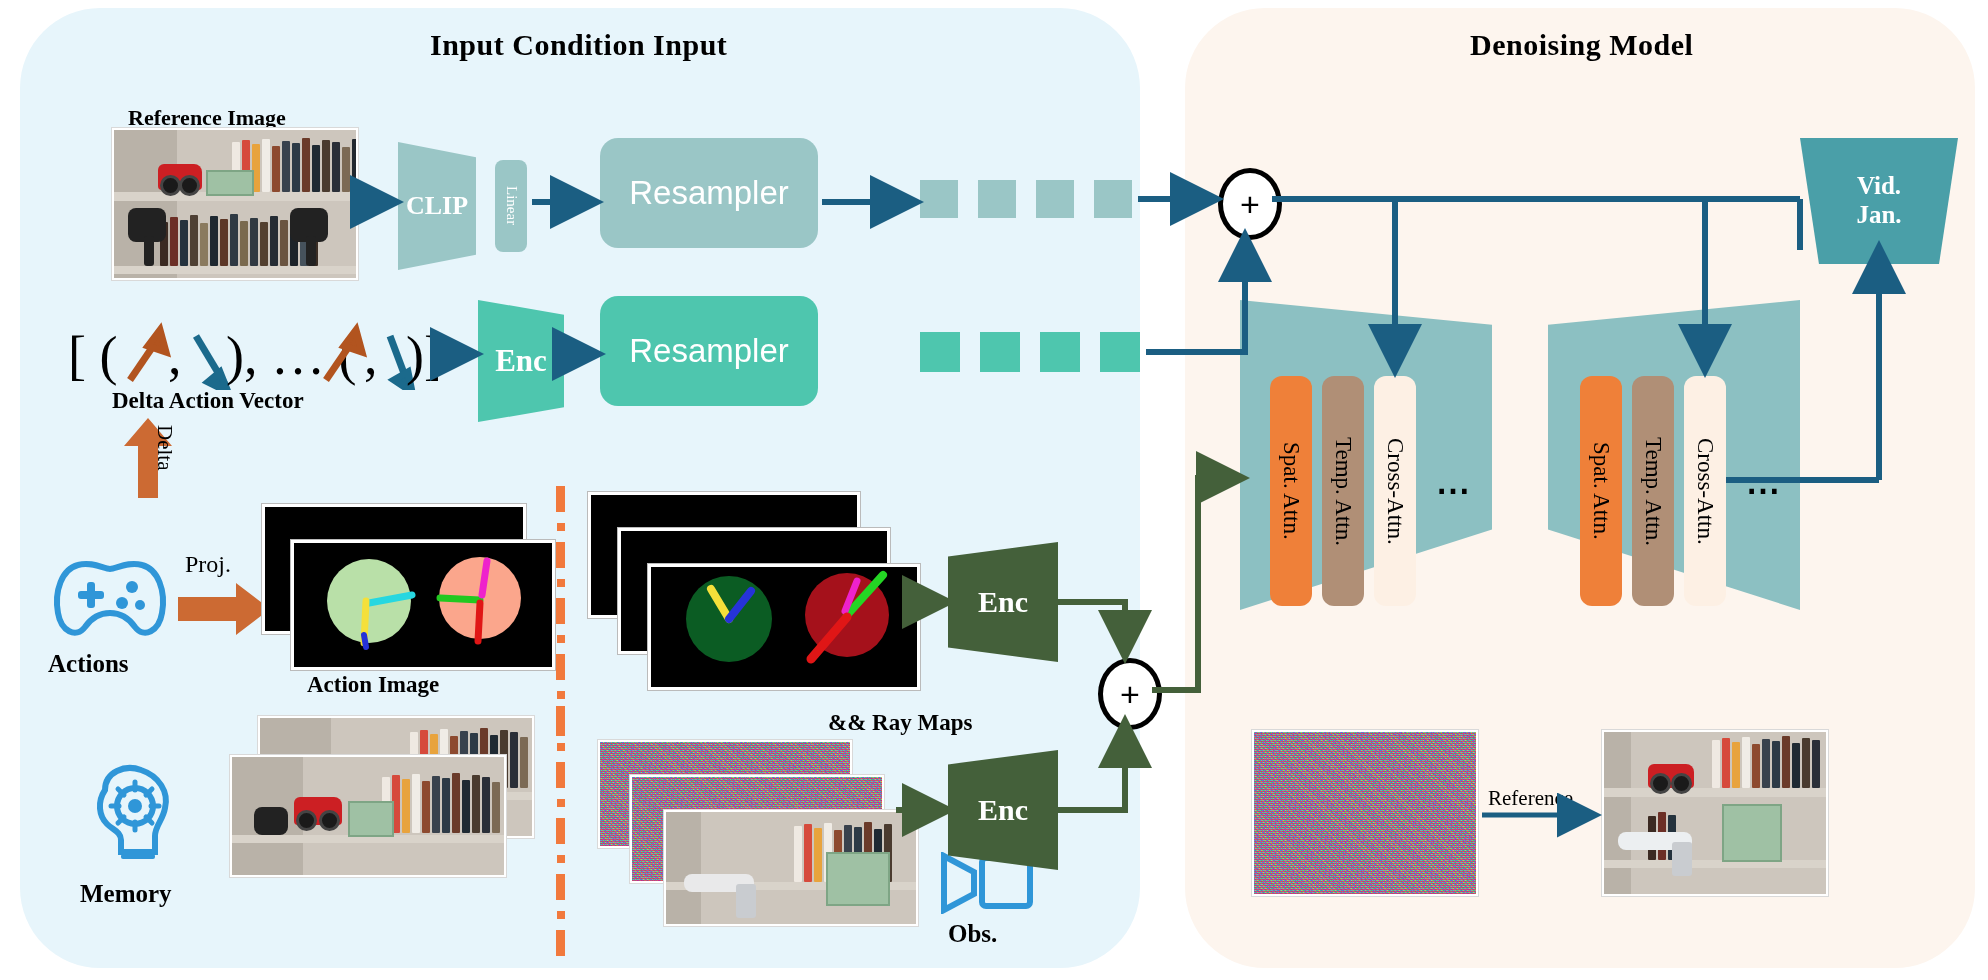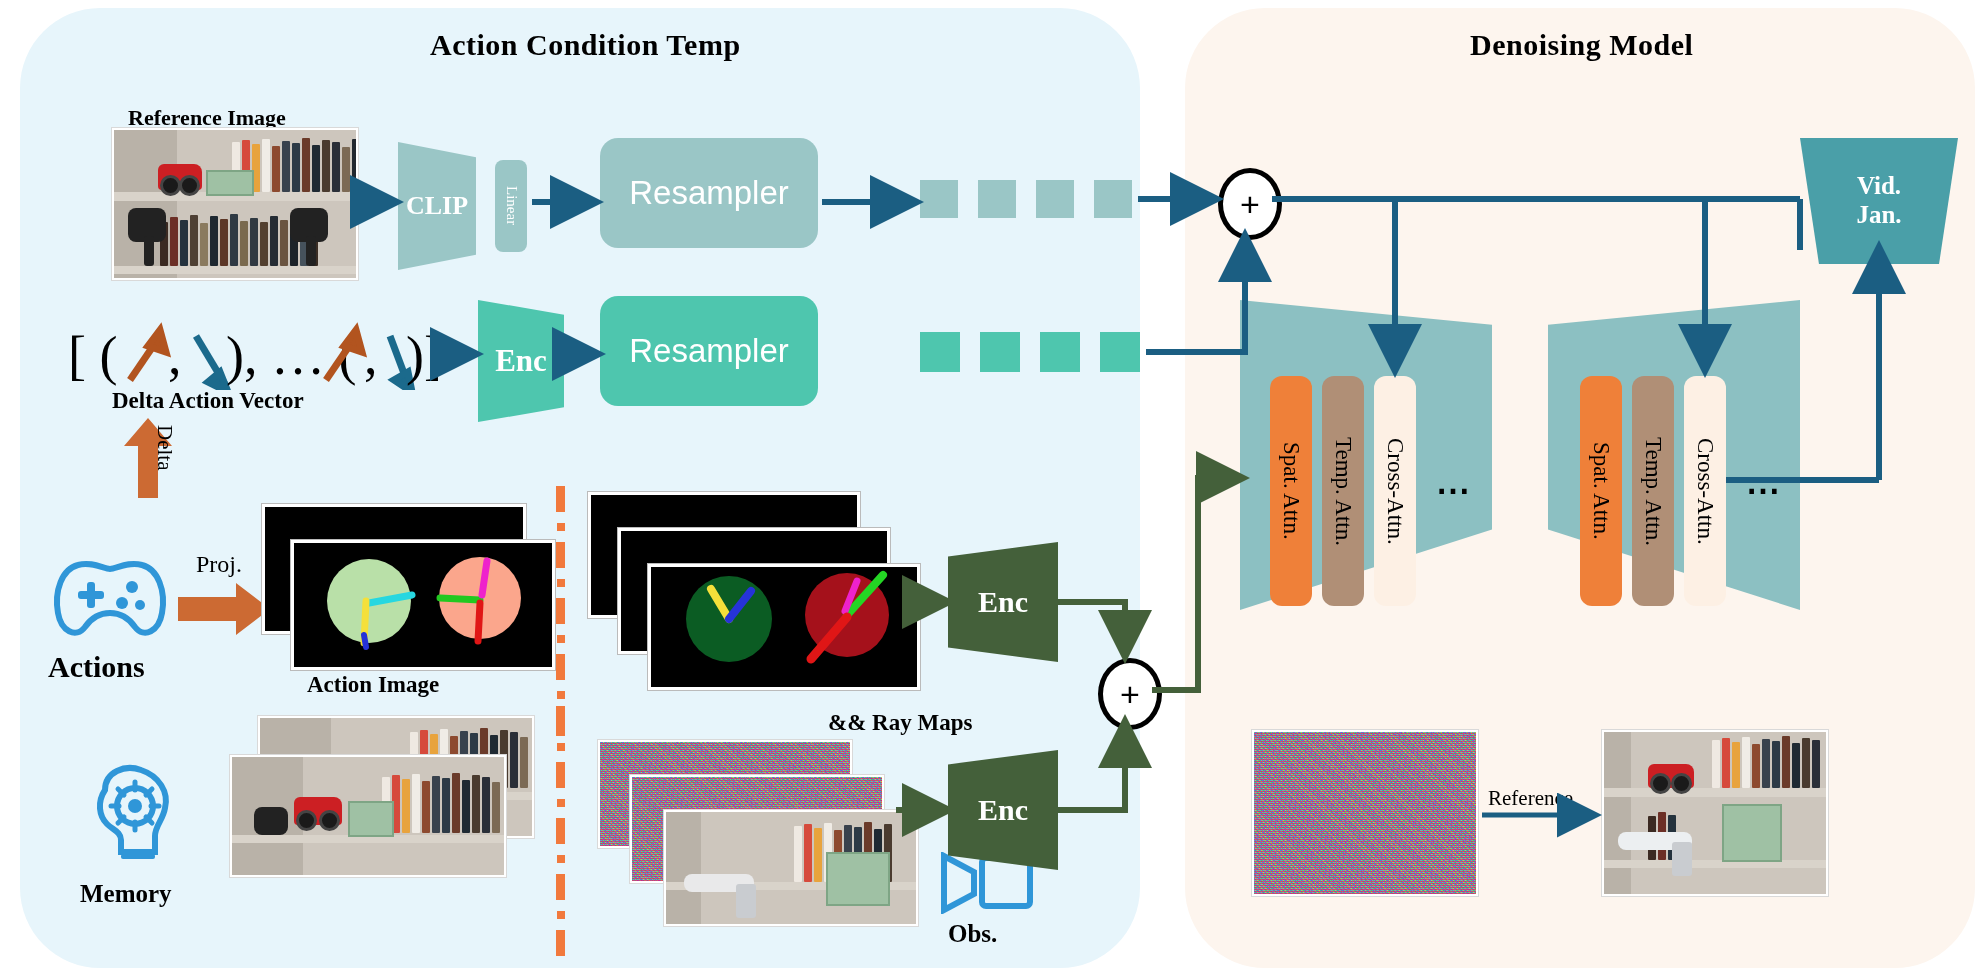--- a/index.html
+++ b/index.html
@@ -88,21 +88,21 @@
   .shelf .car:before{left:2px;} .shelf .car:after{right:2px;}
   .shelf .arm{position:absolute;background:#222;border-radius:3px;}
   .shelf .greenbook{position:absolute;background:#9fc1a4;border:2px solid #7ea585;}
 </style>
 </head>
 <body>
 
 <div class="panel" id="left-panel"></div>
 <div class="panel" id="right-panel"></div>
 
-<div class="panel-title" style="left:430px;top:28px;">Action Condition Temp</div>
+<div class="panel-title" style="left:430px;top:28px;">Input Condition Input</div>
 <div class="panel-title" style="left:1470px;top:28px;">Denoising Model</div>
 
 <div class="lbl bold" style="left:128px;top:105px;font-size:22px;">Reference Image</div>
 
 <div class="photo" style="left:112px;top:128px;width:242px;height:148px;">
   <div class="shelf">
     <div class="wallL"></div>
     <div class="board" style="top:62px;height:9px;"></div>
     <div class="board" style="top:136px;height:8px;"></div>
     <div class="books" style="left:118px;top:8px;height:54px;">
@@ -218,23 +218,23 @@
   <svg width="120" height="90" viewBox="0 0 120 90">
     <path d="M28 10 C12 14,4 36,8 58 C11 76,26 84,35 72 C42 62,50 58,60 58 C70 58,78 62,85 72
              C94 84,109 76,112 58 C116 36,108 14,92 10 C78 6,66 14,60 14 C54 14,42 6,28 10 Z" fill="none" stroke="#2f96d8" stroke-width="6"></path>
     <rect x="28" y="36" width="26" height="8" rx="3" fill="#2f96d8"></rect>
     <rect x="37" y="27" width="8" height="26" rx="3" fill="#2f96d8"></rect>
     <circle cx="82" cy="32" r="6" fill="#2f96d8"></circle>
     <circle cx="72" cy="48" r="6" fill="#2f96d8"></circle>
     <circle cx="90" cy="50" r="5" fill="#2f96d8"></circle>
   </svg>
 </div>
-<div class="lbl bold" style="left:48px;top:650px;font-size:30px;">Actions</div>
-
-<div class="lbl" style="left:196px;top:551px;font-size:24px;">Proj.</div>
+<div class="lbl bold" style="left:48px;top:650px;font-size:25px;">Actions</div>
+
+<div class="lbl" style="left:185px;top:551px;font-size:24px;">Proj.</div>
 <div style="position:absolute;left:178px;top:583px;width:92px;height:52px;">
   <svg width="92" height="52" viewBox="0 0 92 52">
     <polygon points="0,14 58,14 58,0 92,26 58,52 58,38 0,38" fill="#cc6a33"></polygon>
   </svg>
 </div>
 
 <div class="blackframe" style="left:262px;top:504px;width:258px;height:124px;"></div>
 <div class="blackframe" style="left:291px;top:540px;width:258px;height:124px;">
   <svg width="252" height="118" viewBox="0 0 252 118" style="position:absolute;left:0;top:0;">
     <circle cx="75" cy="58" r="42" fill="#b9e0a8"></circle>

